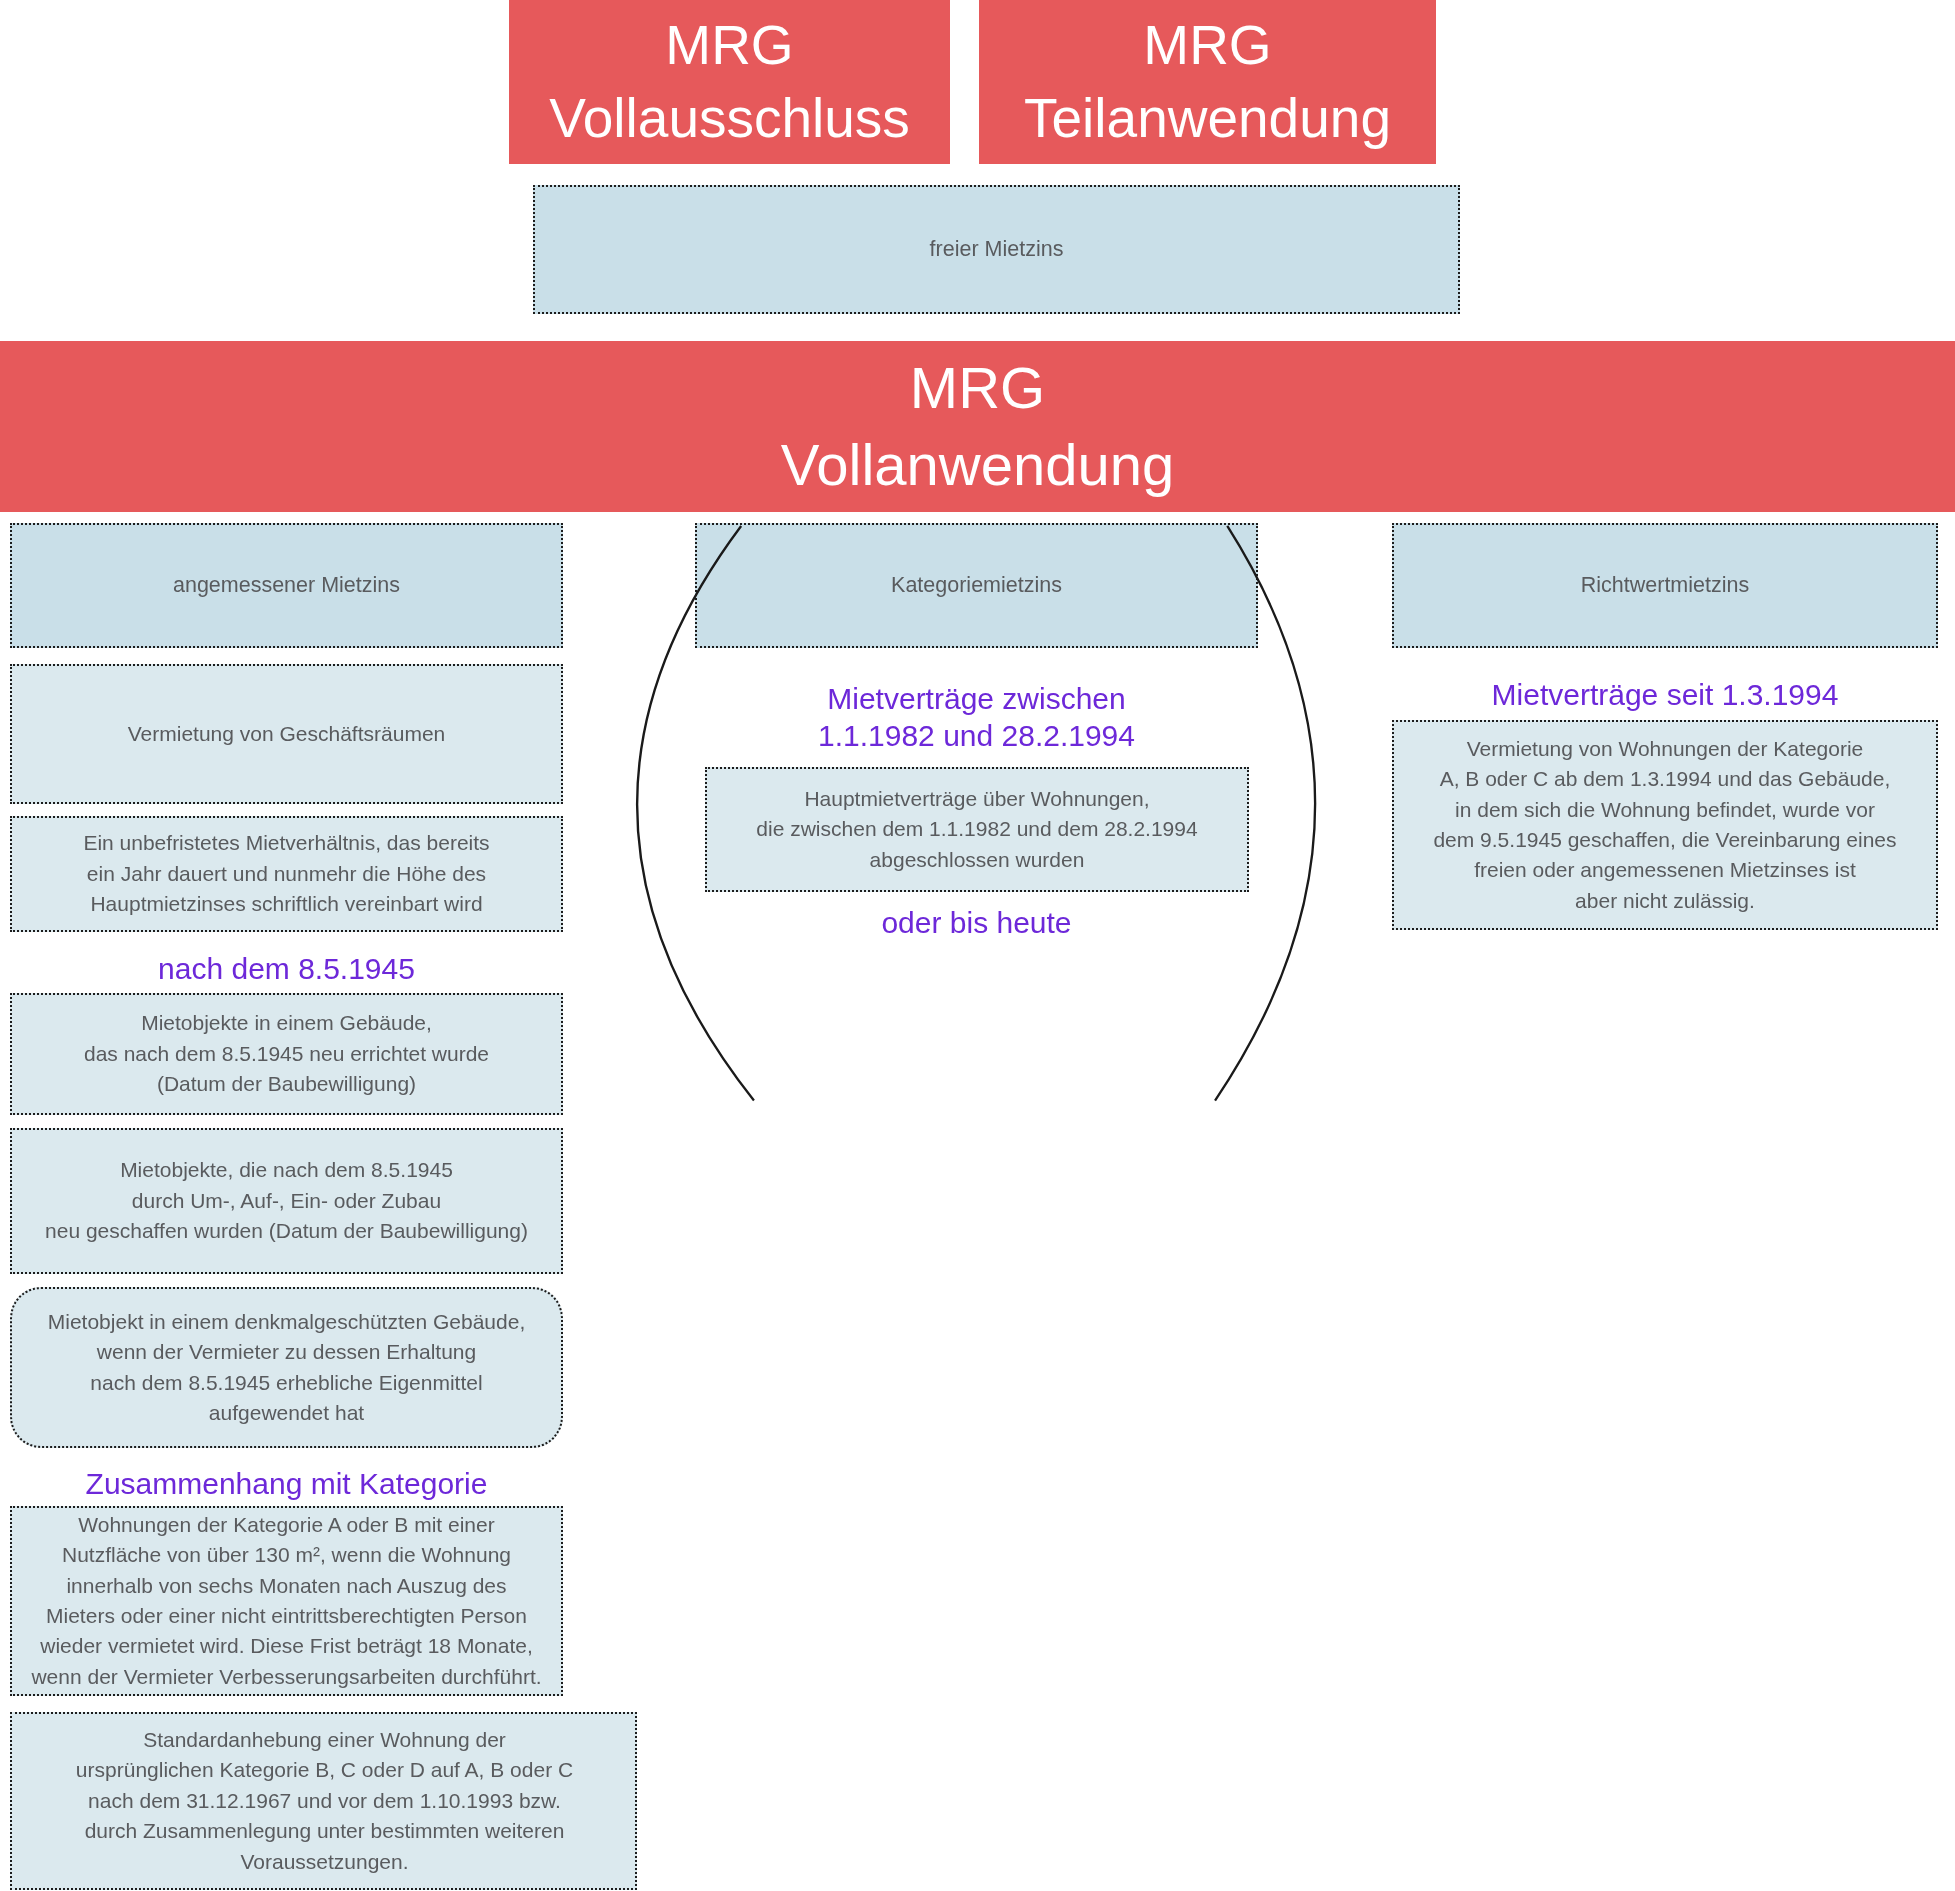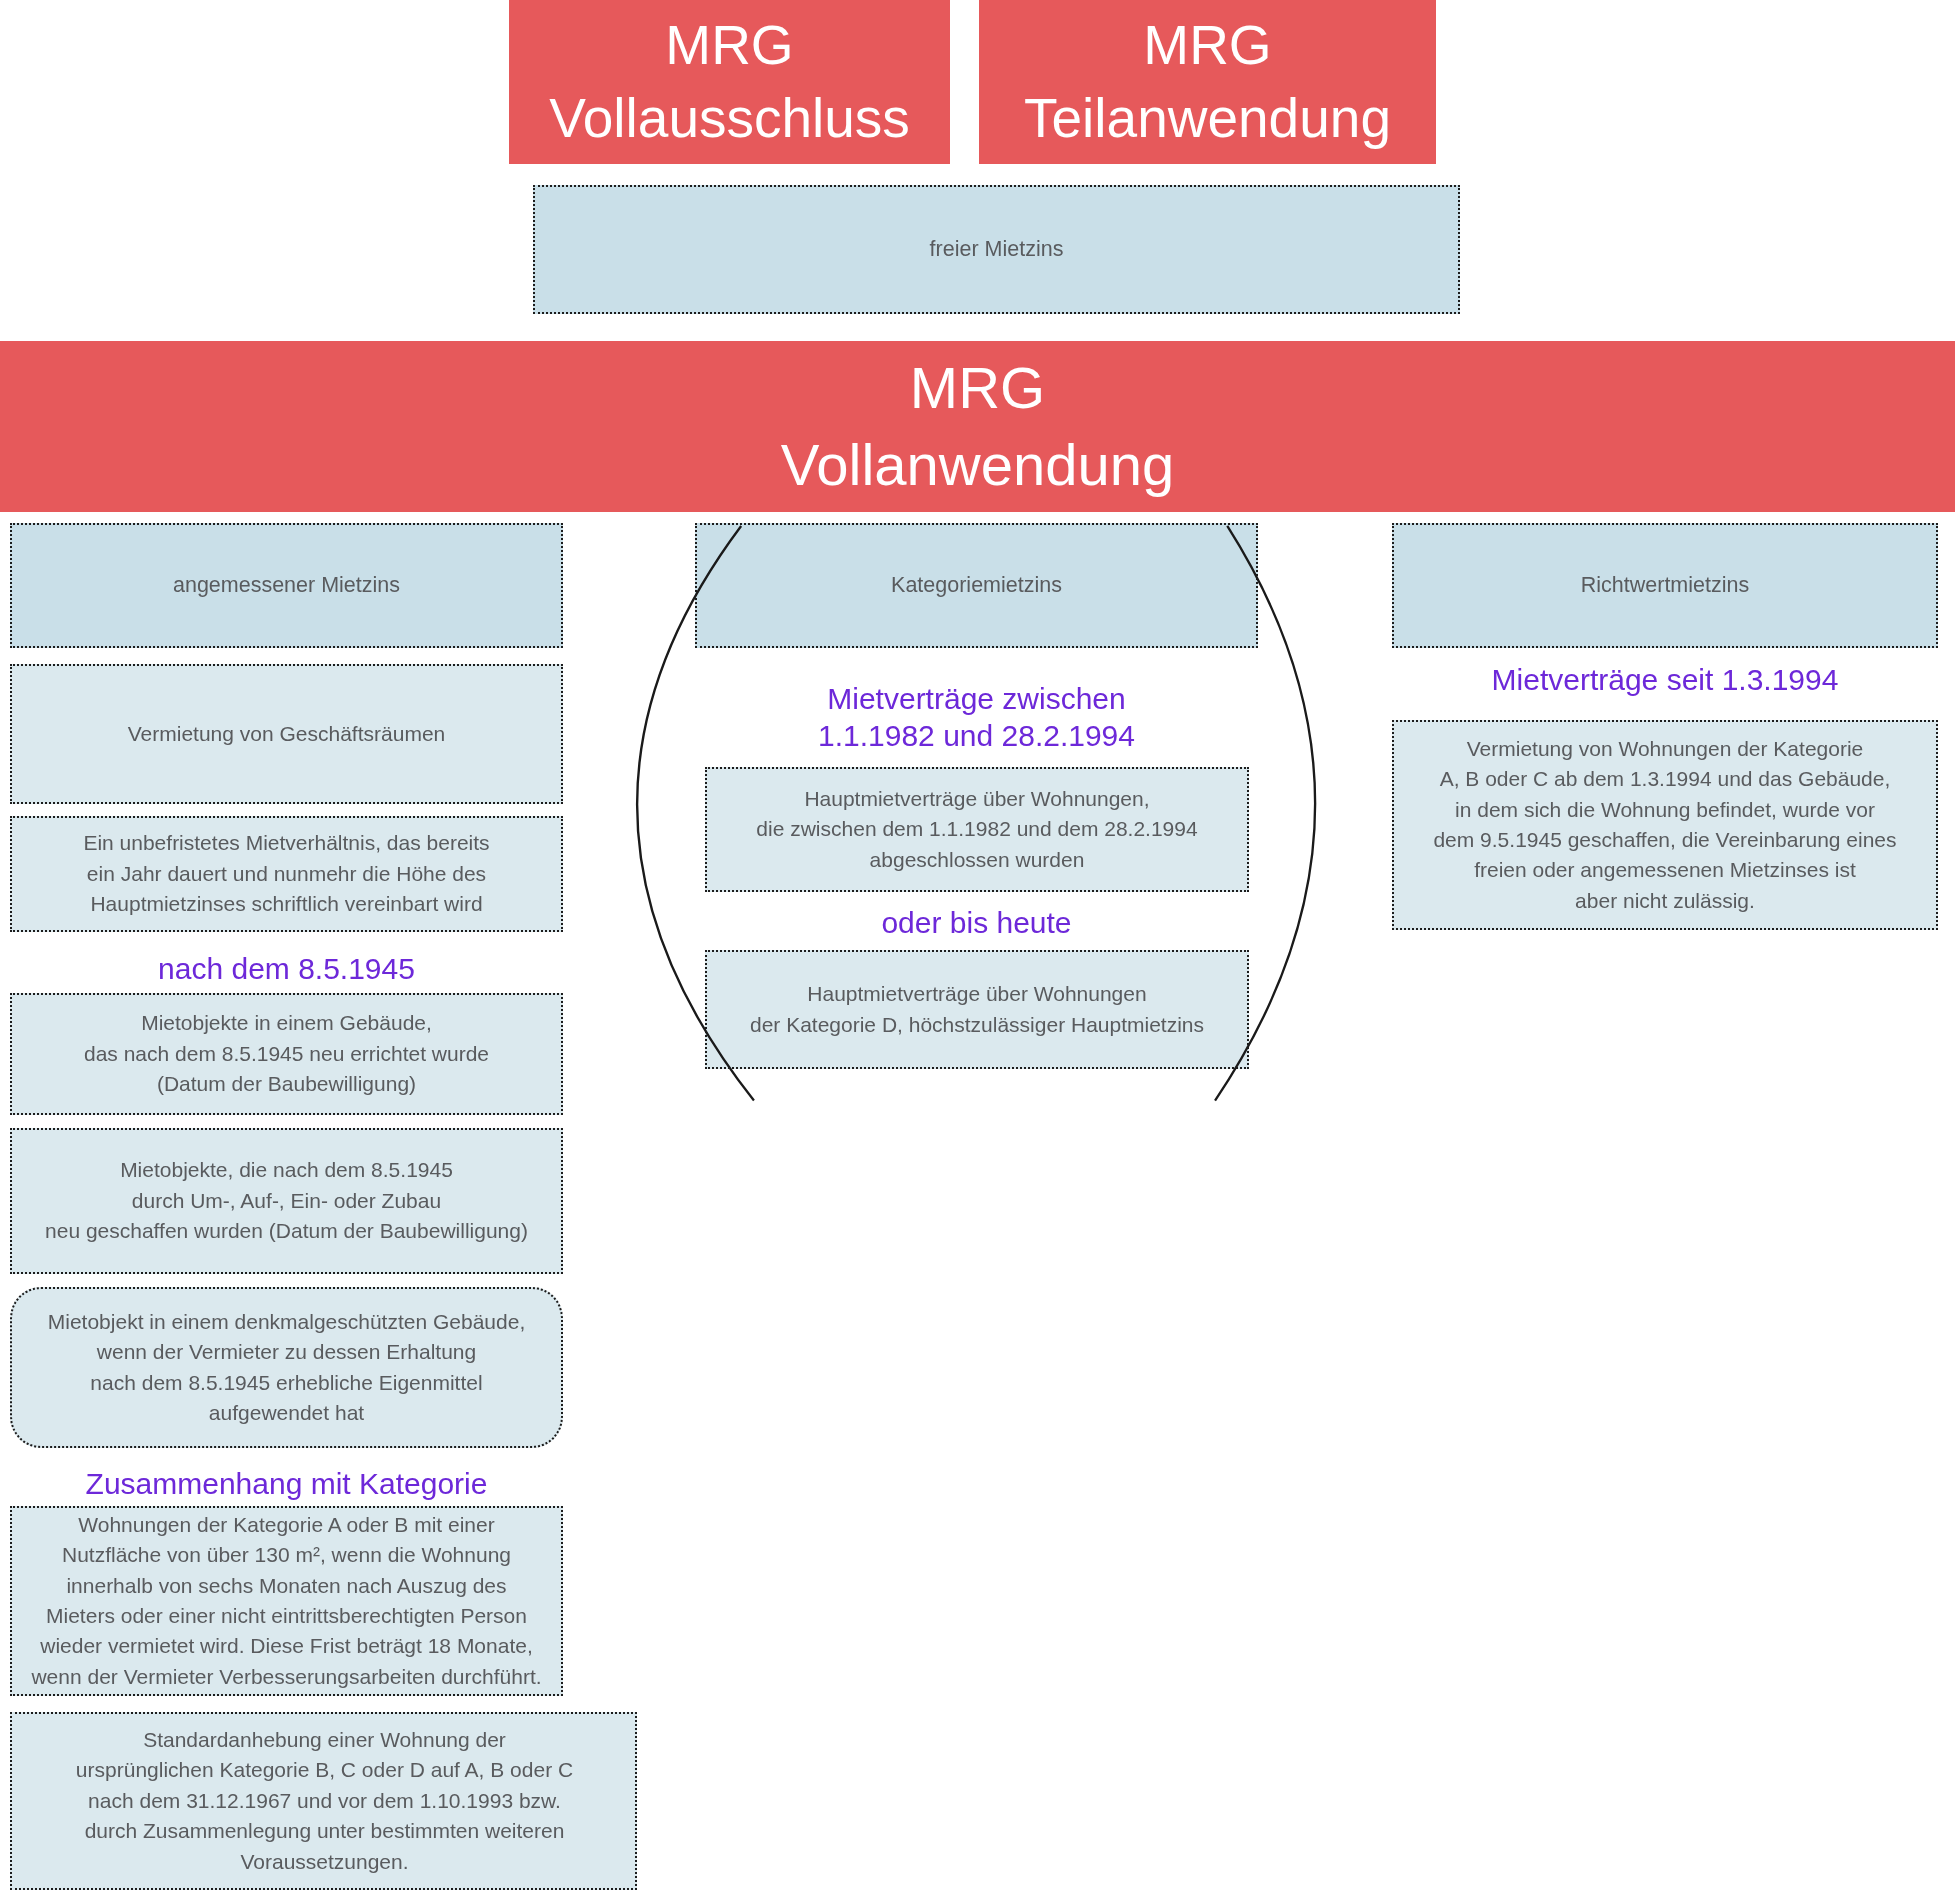--- a/index.html
+++ b/index.html
@@ -84,31 +84,29 @@
 
   <div class="hd abs" style="left:695px; top:675px; width:563px; height:84px;">Mietverträge zwischen
 1.1.1982 und 28.2.1994</div>
 
   <div class="bx cb abs" style="left:705px; top:767px; width:544px; height:125px;">Hauptmietverträge über Wohnungen,
 die zwischen dem 1.1.1982 und dem 28.2.1994
 abgeschlossen wurden</div>
 
   <div class="hd abs" style="left:695px; top:901px; width:563px; height:44px;">oder bis heute</div>
 
-  <div class="bx cb abs" style="left:705px; top:950px; width:544px; height:119px;">Hauptmietverträge über Wohnungen
-der Kategorie D, höchstzulässiger Hauptmietzins</div>
 
   <svg class="abs overlay" style="left:0; top:0;" width="1955" height="1892" viewBox="0 0 3358 3249">
     <path d="M 1273 903 Q 905 1395 1295 1890" fill="none" stroke="#1a1a1a" stroke-width="4"></path>
     <path d="M 2108 903 Q 2420 1395 2087 1890" fill="none" stroke="#1a1a1a" stroke-width="4"></path>
   </svg>
 
   <div class="bx hb abs" style="left:1392px; top:523px; width:546px; height:125px;">Richtwertmietzins</div>
 
-  <div class="hd abs" style="left:1392px; top:659px; width:546px; height:42px;">Mietverträge seit 1.3.1994</div>
+  <div class="hd abs" style="left:1392px; top:674px; width:546px; height:42px;">Mietverträge seit 1.3.1994</div>
 
   <div class="bx cb abs" style="left:1392px; top:720px; width:546px; height:210px;">Vermietung von Wohnungen der Kategorie
 A, B oder C ab dem 1.3.1994 und das Gebäude,
 in dem sich die Wohnung befindet, wurde vor
 dem 9.5.1945 geschaffen, die Vereinbarung eines
 freien oder angemessenen Mietzinses ist
 aber nicht zulässig.</div>
 
 </div>
 

